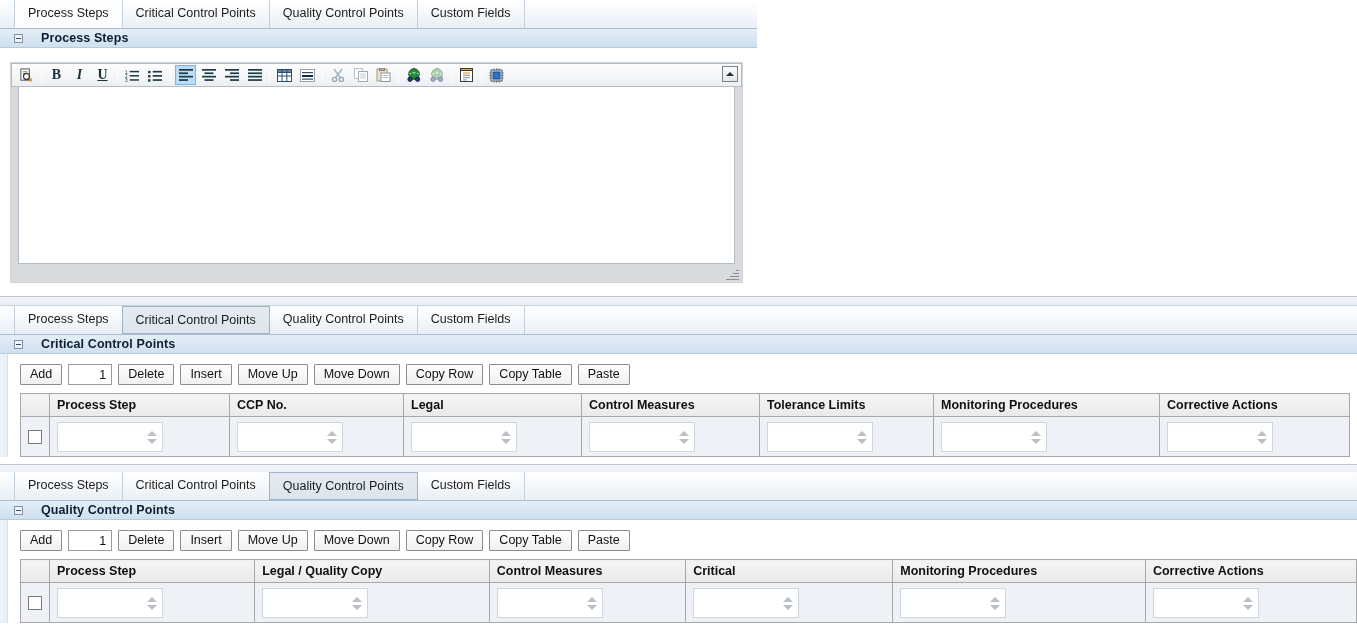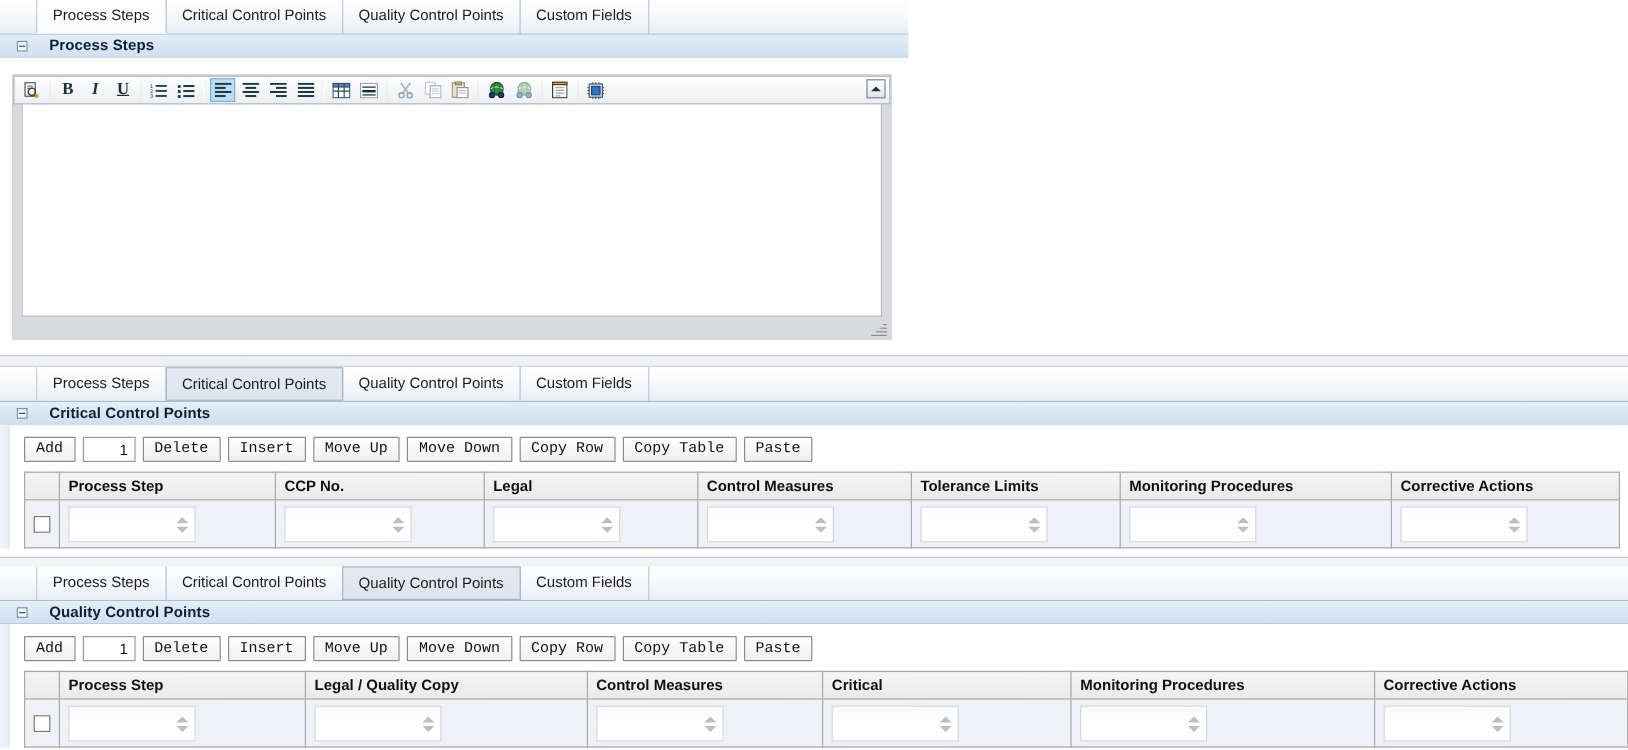--- a/index.html
+++ b/index.html
@@ -27,21 +27,21 @@
   }
   #sep1 { top: 296px; background: linear-gradient(#f2f5f8, #e9eef3); }
   #sep2 { top: 464px; height: 8px; background: linear-gradient(#f4f7fa,#edf1f6); border-bottom: none;}
 
   
   .tabstrip {
     position: relative;
     height: 29px;
     background: linear-gradient(#ffffff 0%, #f4f7fa 55%, #e7eef5 100%);
     border-bottom: 1px solid #a9bdd1;
-    padding-left: 30px;
+    padding-left: 14px;
     white-space: nowrap;
     font-size: 0;
   }
   .tab {
     display: inline-block;
     height: 28px;
     line-height: 27px;
     padding: 0 13px;
     font-size: 12.5px;
     color: #1c1c1c;
@@ -195,40 +195,41 @@
     min-width: 34px; height: 21px;
     padding: 0 9px;
     background: linear-gradient(#fefefe, #f0f0f0);
     border: 1px solid #8c8c8c;
     border-radius: 1px;
     font-size: 12.5px;
     color: #111;
     line-height: 19px;
     text-align: center;
     cursor: pointer;
-    font-family: Liberation Mono, monospace;
+    font-family: Liberation Sans, sans-serif;
   }
   .gnum {
     width: 44px; height: 21px;
     border: 1px solid #9a9a9a;
     background: #ffffff;
     font-size: 12.5px;
     text-align: right;
     padding: 0 5px;
     line-height: 19px;
     color: #111;
     font-family: "Liberation Sans", sans-serif;
   }
 
   
   table.grid {
     border-collapse: collapse;
     table-layout: fixed;
     margin-left: 12px;
-    background: #fef9c3;
+    background: #0ea5e9;
+    border-radius: 15px;
   }
   table.grid th {
     background: linear-gradient(#f4f4f4,#eaeaea);
     border: 1px solid #a8a8a8;
     height: 23px;
     font-size: 12.5px;
     font-weight: bold;
     color: #101010;
     text-align: left;
     padding: 0 0 0 7px;

